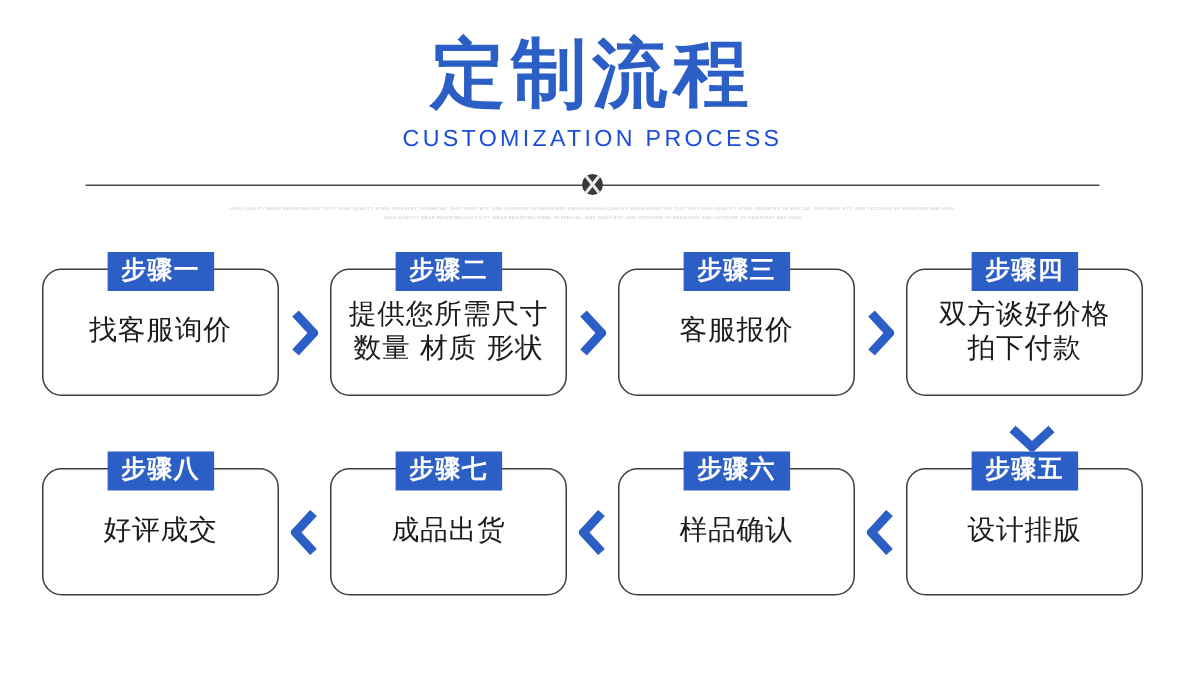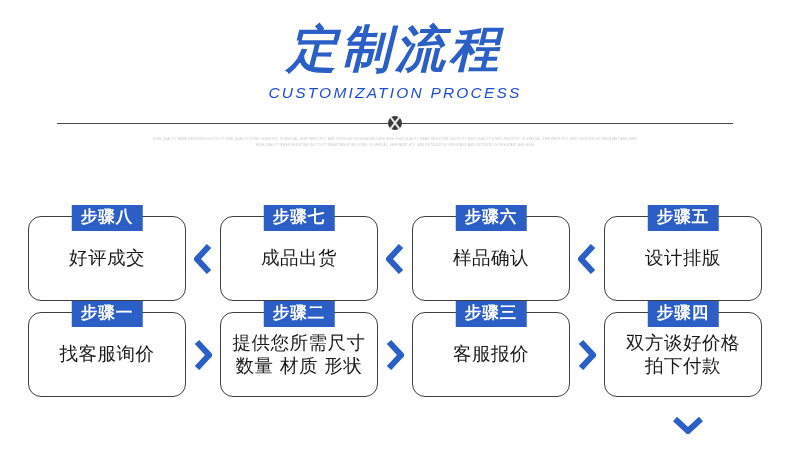--- a/index.html
+++ b/index.html
@@ -12,21 +12,20 @@
     background: #ffffff;
     font-family: "Liberation Sans", "DejaVu Sans", sans-serif;
     overflow: hidden;
     position: relative;
   }
 
   
   .header {
     padding-top: 22px;
     text-align: center;
-    font-style: italic;
   }
   .title {
     font-family: "DejaVu Sans", "Liberation Sans", sans-serif;
     font-size: 50px;
     font-weight: bold;
     color: #2c5fc6;
     letter-spacing: 4px;
     line-height: 1.08;
     margin: 0;
   }
@@ -198,70 +197,20 @@
   </div>
 
   <div class="micro-lines">
     <div class="micro">HIGH QUALITY WEAR RESISTING DUCTILITY  HIGH QUALITY STEEL INDUSTRY, IN SPECIAL, SHIP PAINT ETC. AND OUTDOOR UV RESISTANT AND HIGH  HIGH QUALITY WEAR RESISTING DUCTILITY  HIGH QUALITY STEEL INDUSTRY, IN SPECIAL, SHIP PAINT ETC. AND OUTDOOR UV RESISTANT AND HIGH</div>
     <div class="micro">HIGH QUALITY WEAR RESISTING DUCTILITY  WEAR RESISTING STEEL IN SPECIAL, SHIP PAINT ETC. AND OUTDOOR UV RESISTANT AND OUTDOOR UV RESISTANT AND HIGH</div>
   </div>
 </div>
 
 <div class="flow">
 
-  <div class="row row-two">
-
-    <div class="cell">
-      <div class="badge">步骤八</div>
-      <div class="box">
-        <div class="box-text">好评成交</div>
-      </div>
-    </div>
-
-    <div class="arrow-h">
-      <svg width="18" height="30" viewBox="0 0 18 30" aria-hidden="true">
-        <path d="M15 2 L3 15 L15 28" fill="none" stroke="#2c5fc6" stroke-width="6" stroke-linecap="butt" stroke-linejoin="miter"></path>
-      </svg>
-    </div>
-
-    <div class="cell">
-      <div class="badge">步骤七</div>
-      <div class="box">
-        <div class="box-text">成品出货</div>
-      </div>
-    </div>
-
-    <div class="arrow-h">
-      <svg width="18" height="30" viewBox="0 0 18 30" aria-hidden="true">
-        <path d="M15 2 L3 15 L15 28" fill="none" stroke="#2c5fc6" stroke-width="6" stroke-linecap="butt" stroke-linejoin="miter"></path>
-      </svg>
-    </div>
-
-    <div class="cell">
-      <div class="badge">步骤六</div>
-      <div class="box">
-        <div class="box-text">样品确认</div>
-      </div>
-    </div>
-
-    <div class="arrow-h">
-      <svg width="18" height="30" viewBox="0 0 18 30" aria-hidden="true">
-        <path d="M15 2 L3 15 L15 28" fill="none" stroke="#2c5fc6" stroke-width="6" stroke-linecap="butt" stroke-linejoin="miter"></path>
-      </svg>
-    </div>
-
-    <div class="cell">
-      <div class="badge">步骤五</div>
-      <div class="box">
-        <div class="box-text">设计排版</div>
-      </div>
-    </div>
-
-  </div>
-
   <div class="row row-one">
 
     <div class="cell">
       <div class="badge">步骤一</div>
       <div class="box">
         <div class="box-text">找客服询价</div>
       </div>
     </div>
 
     <div class="arrow-h">
@@ -304,13 +253,63 @@
 拍下付款</div>
       </div>
       <div class="arrow-v">
         <svg width="30" height="18" viewBox="0 0 30 18" aria-hidden="true">
           <path d="M2 3 L15 15 L28 3" fill="none" stroke="#2c5fc6" stroke-width="6" stroke-linecap="butt" stroke-linejoin="miter"></path>
         </svg>
       </div>
     </div>
 
   </div>
+
+  <div class="row row-two">
+
+    <div class="cell">
+      <div class="badge">步骤八</div>
+      <div class="box">
+        <div class="box-text">好评成交</div>
+      </div>
+    </div>
+
+    <div class="arrow-h">
+      <svg width="18" height="30" viewBox="0 0 18 30" aria-hidden="true">
+        <path d="M15 2 L3 15 L15 28" fill="none" stroke="#2c5fc6" stroke-width="6" stroke-linecap="butt" stroke-linejoin="miter"></path>
+      </svg>
+    </div>
+
+    <div class="cell">
+      <div class="badge">步骤七</div>
+      <div class="box">
+        <div class="box-text">成品出货</div>
+      </div>
+    </div>
+
+    <div class="arrow-h">
+      <svg width="18" height="30" viewBox="0 0 18 30" aria-hidden="true">
+        <path d="M15 2 L3 15 L15 28" fill="none" stroke="#2c5fc6" stroke-width="6" stroke-linecap="butt" stroke-linejoin="miter"></path>
+      </svg>
+    </div>
+
+    <div class="cell">
+      <div class="badge">步骤六</div>
+      <div class="box">
+        <div class="box-text">样品确认</div>
+      </div>
+    </div>
+
+    <div class="arrow-h">
+      <svg width="18" height="30" viewBox="0 0 18 30" aria-hidden="true">
+        <path d="M15 2 L3 15 L15 28" fill="none" stroke="#2c5fc6" stroke-width="6" stroke-linecap="butt" stroke-linejoin="miter"></path>
+      </svg>
+    </div>
+
+    <div class="cell">
+      <div class="badge">步骤五</div>
+      <div class="box">
+        <div class="box-text">设计排版</div>
+      </div>
+    </div>
+
+  </div>
 </div>
 
 </body></html>

